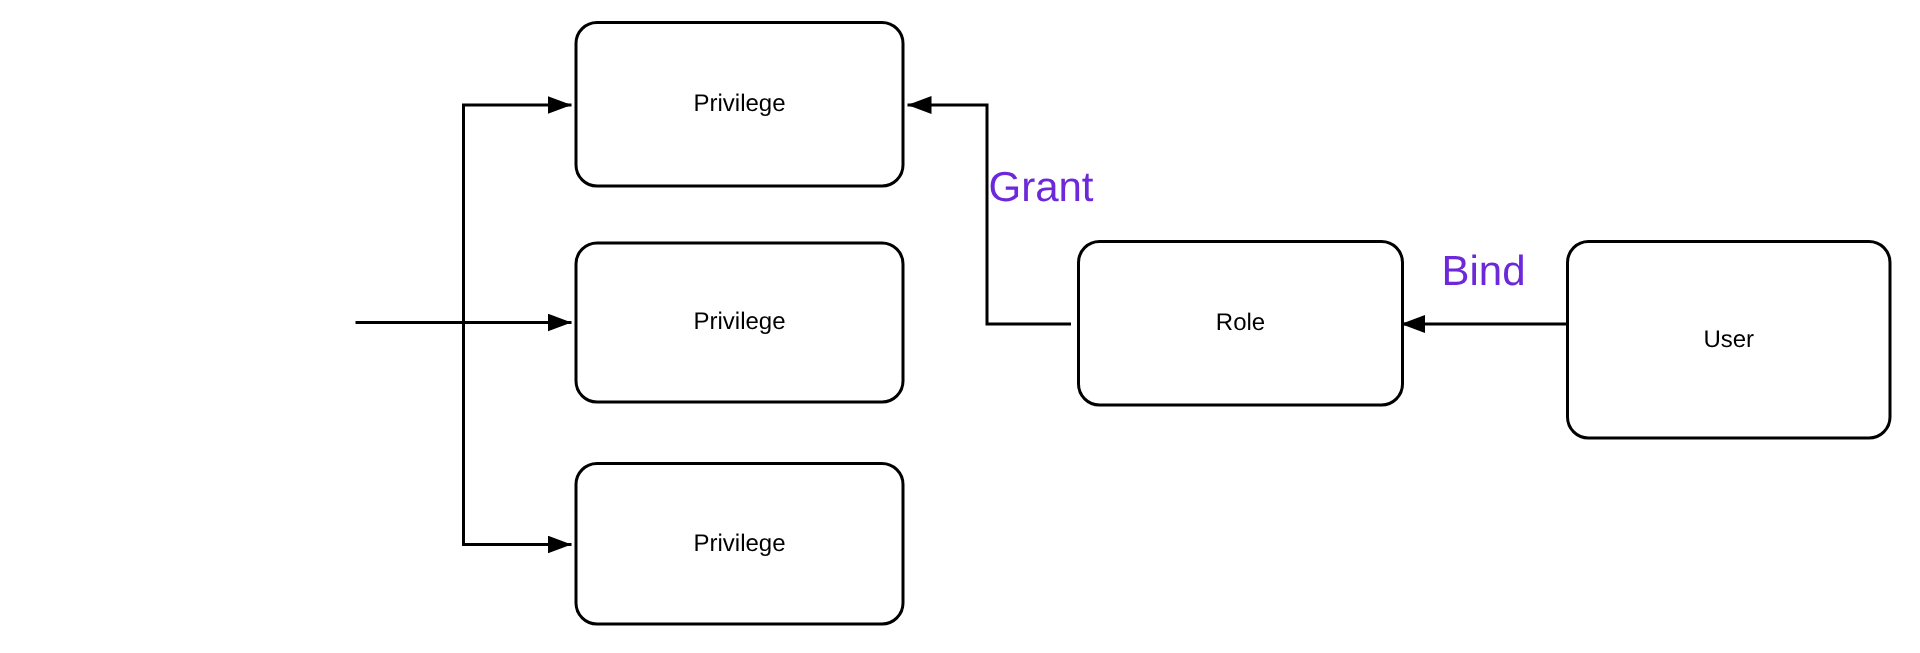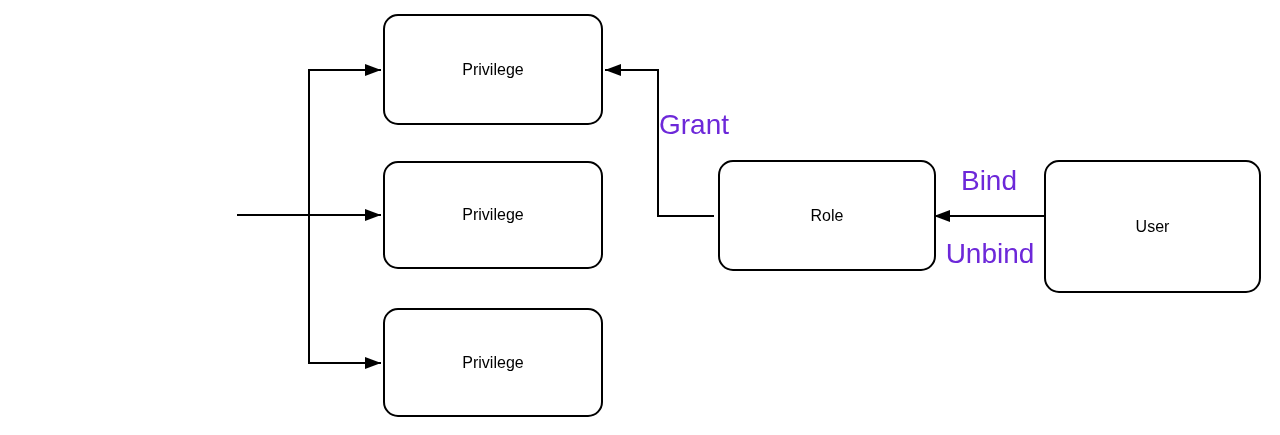--- a/index.html
+++ b/index.html
@@ -88,15 +88,14 @@
   </div>
 
   <div class="node node-user">
     <span>User</span>
   </div>
 
   <div class="edge-label edge-label-grant">Grant</div>
 
   <div class="edge-label edge-label-bind">Bind</div>
 
-  <div class="edge-label edge-label-unbind">Unbind</div>
 
 </div>
 
 </body></html>

